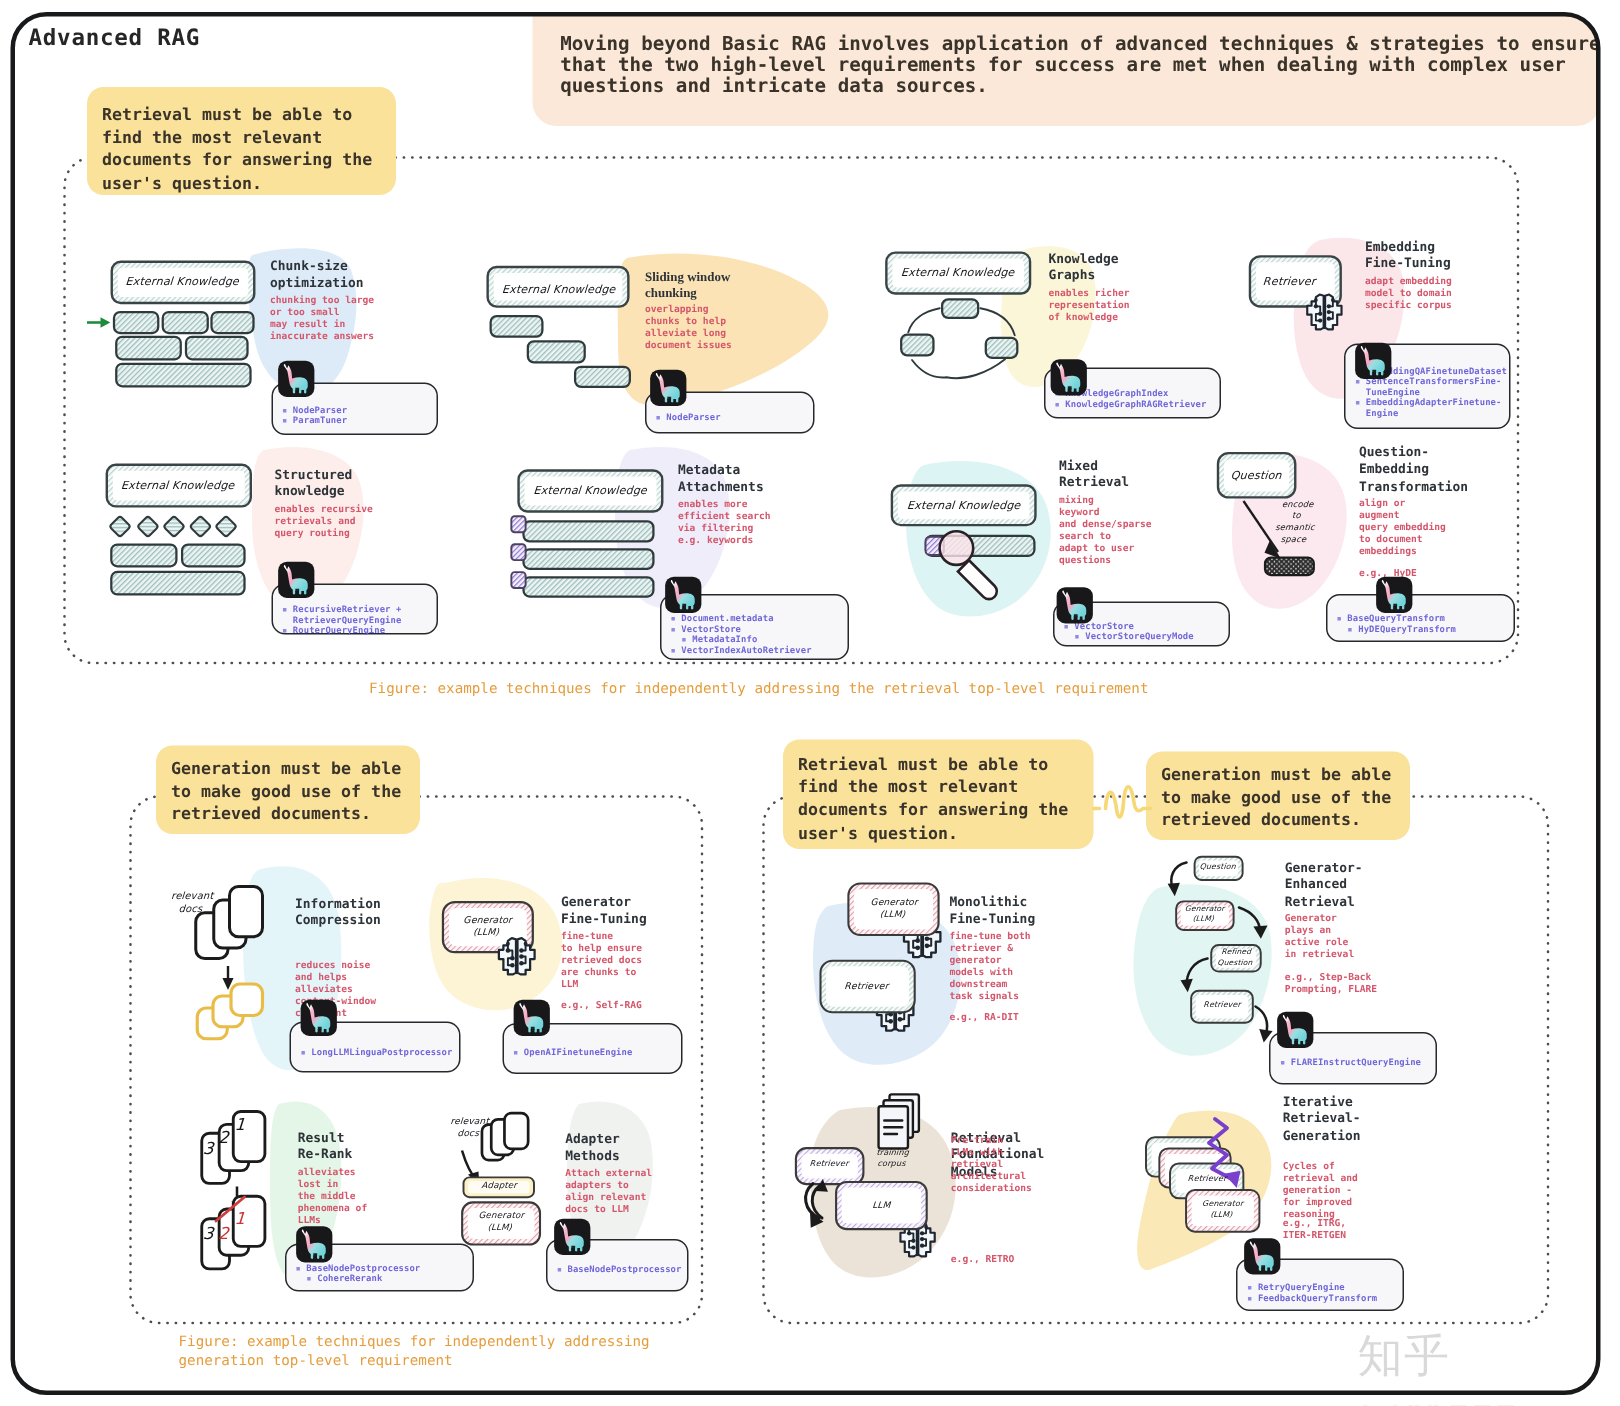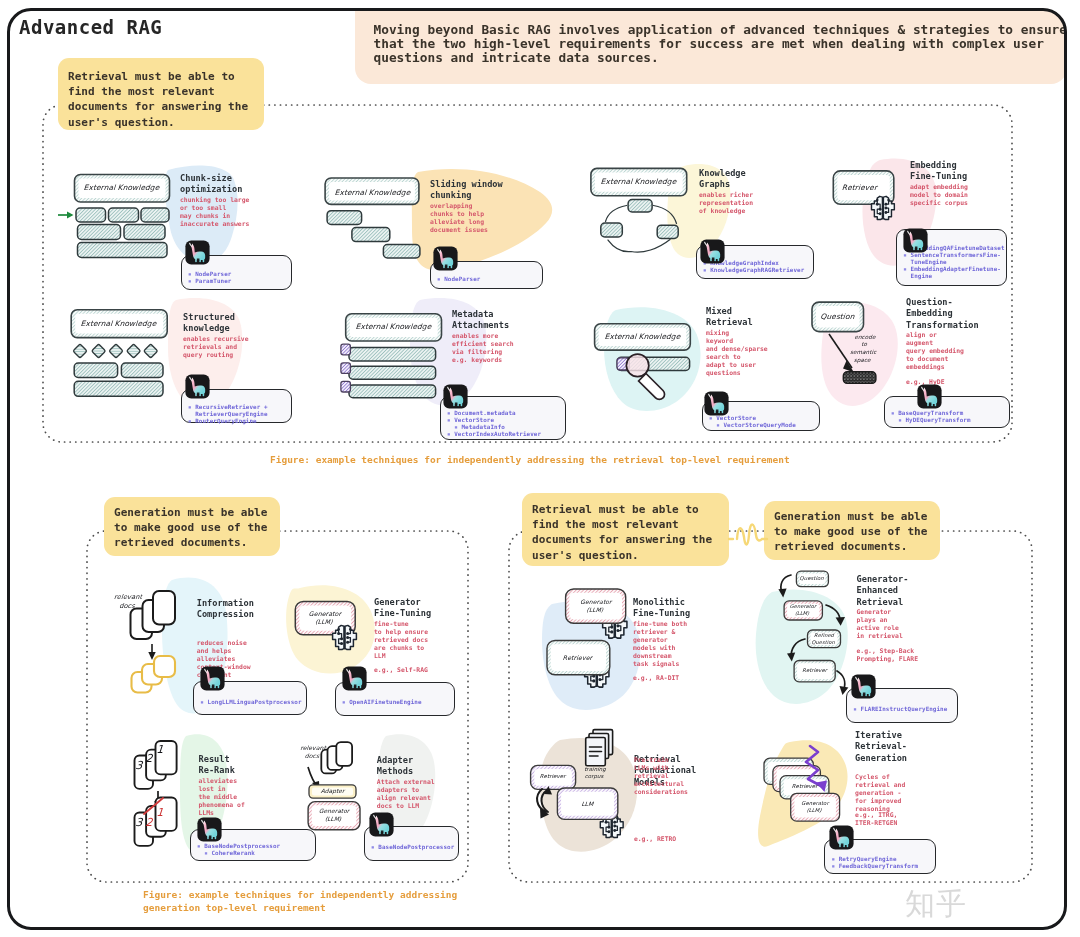--- a/index.html
+++ b/index.html
@@ -1,31 +1,31 @@
 <!DOCTYPE html>
 <html><head>
 <meta charset="utf-8">
 <style>
   html,body{margin:0;padding:0;background:#fff;}
   body{width:1080px;height:937px;overflow:hidden;font-family:"DejaVu Sans Mono",monospace;-webkit-font-smoothing:antialiased;}
   #card{position:absolute;left:0;top:0;width:1080px;height:937px;background:#fff;overflow:hidden;}
   #cardborder{position:absolute;left:7px;top:8px;width:1060px;height:922px;border:3.2px solid #18191b;border-radius:24px;box-sizing:border-box;pointer-events:none;z-index:40;}
   .abs{position:absolute;}
   
-  #title{left:19px;top:16px;font-size:19px;font-weight:700;color:#262626;letter-spacing:0.5px;}
+  #title{left:19px;top:16px;font-size:15px;font-weight:700;color:#262626;letter-spacing:0.5px;}
   
   .callout{border-radius:11px;box-sizing:border-box;font-size:11.05px;font-weight:700;line-height:15.2px;color:#3a332a;white-space:pre;letter-spacing:0.02px;}
   .callout.orange{background:#fbe8d8;}
   .callout.yellow{background:#fae29a;}
   .dotsvg path{fill:none;stroke:#4d4d4d;stroke-width:1.7;stroke-linecap:round;stroke-dasharray:0.2 5.4;}
   
   .h{font-size:8.6px;font-weight:700;color:#2d3338;line-height:11.3px;white-space:pre;letter-spacing:0.02px;}
   .desc{font-size:6.4px;font-weight:700;color:#d4566b;line-height:7.9px;white-space:pre;letter-spacing:0.01px;}
   .eg{font-size:6.4px;font-weight:700;color:#d4566b;line-height:7.9px;white-space:pre;}
-  .cap{font-size:9.48px;font-weight:700;color:#e59d3c;line-height:12.2px;white-space:pre;letter-spacing:0.01px;margin-left:24px;}
+  .cap{font-size:9.48px;font-weight:400;color:#e59d3c;line-height:12.2px;white-space:pre;letter-spacing:0.01px;}
   
   .apibox{background:#f7f7fa;border:1.4px solid #26282b;border-radius:9px;box-sizing:border-box;}
   .api{font-size:5.9px;font-weight:700;color:#6f66d8;line-height:7.1px;white-space:pre;letter-spacing:0.07px;}
   
   .hand{position:absolute;font-family:"DejaVu Sans",sans-serif;font-size:7.4px;color:#15161a;font-style:italic;white-space:pre;text-align:center;line-height:8px;transform:skewX(-7deg);letter-spacing:0.1px;z-index:6;}
   svg{display:block;overflow:visible;}
 </style>
 </head>
 <body>
 
@@ -484,21 +484,21 @@
       <div class="hand" style="left: 91px; top: 793px; width: 140px; height: 40px; font-size: 11px; line-height: 14.85px; display: flex; align-items: center; justify-content: center; color: rgb(204, 51, 51);"><span style="display: block; text-align: center;">1</span></div>
       <div class="hand" style="left: 80px; top: 803px; width: 140px; height: 40px; font-size: 11px; line-height: 14.85px; display: flex; align-items: center; justify-content: center; color: rgb(204, 51, 51);"><span style="display: block; text-align: center;">2</span></div>
       <div class="hand" style="left: 70px; top: 803px; width: 140px; height: 40px; font-size: 11px; line-height: 14.85px; display: flex; align-items: center; justify-content: center;"><span style="display: block; text-align: center;">3</span></div>
     </div>
   <div id="techwrap">
       <div class="abs" style="left: 0px; top: 0px;">
         <div class="abs h" style="left: 180px; top: 173px;">Chunk-size
 optimization</div>
         <div class="abs desc" style="left: 180px; top: 197px;">chunking too large
 or too small
-may chunks in
+may result in
 inaccurate answers</div>
         <div class="abs apibox" style="left: 181px; top: 255px; width: 111px; height: 35px;">
           <div class="api" style="padding: 15px 0px 0px 6px;"><span><span style="color:#8f8ae6">▪</span> NodeParser</span>
 <span><span style="color:#8f8ae6">▪</span> ParamTuner</span></div>
         </div>
         <div class="abs" style="left: 185px; top: 240px; z-index: 5;">
           <svg width="25" height="25" viewBox="0 0 24 24">
   <defs>
               <linearGradient id="lg0" x1="0.12" y1="0.1" x2="0.85" y2="0.78">
     <stop offset="0" stop-color="#ffffff"></stop>
@@ -518,21 +518,21 @@
       C11.3,21.2 11.0,21.45 10.55,21.45 C10.1,21.45 9.8,21.2 9.8,20.7
       L9.8,18.4 C8.6,17.55 7.85,16.2 7.6,14.3 L6.45,7.75
       C6.35,7.1 6.15,6.65 5.85,6.25 L4.3,4.0 C4.0,3.55 3.95,3.05 4.25,2.7
       C4.45,2.5 4.7,2.5 4.85,2.7 Z" fill="url(#lg0)"></path>
   <path d="M11.4,17.8 L13.85,17.8 L13.85,19.3 C13.85,19.85 13.35,20.15 12.6,20.15
       C11.9,20.15 11.4,19.85 11.4,19.3 Z" fill="#18181a" opacity="0.95"></path>
 </svg>
         </div>
       </div>
       <div class="abs" style="left: 0px; top: 0px;">
-        <div class="abs h" style="left: 430px; top: 179px;">Sliding window
+        <div class="abs h" style="left: 430px; top: 179px; font-family: Liberation Serif, serif;">Sliding window
 chunking</div>
         <div class="abs desc" style="left: 430px; top: 203px;">overlapping
 chunks to help
 alleviate long
 document issues</div>
         <div class="abs apibox" style="left: 430px; top: 261px; width: 113px; height: 28px;">
           <div class="api" style="padding: 14px 0px 0px 6px;"><span><span style="color:#8f8ae6">▪</span> NodeParser</span></div>
         </div>
         <div class="abs" style="left: 433px; top: 246px; z-index: 5;">
           <svg width="25" height="25" viewBox="0 0 24 24">

